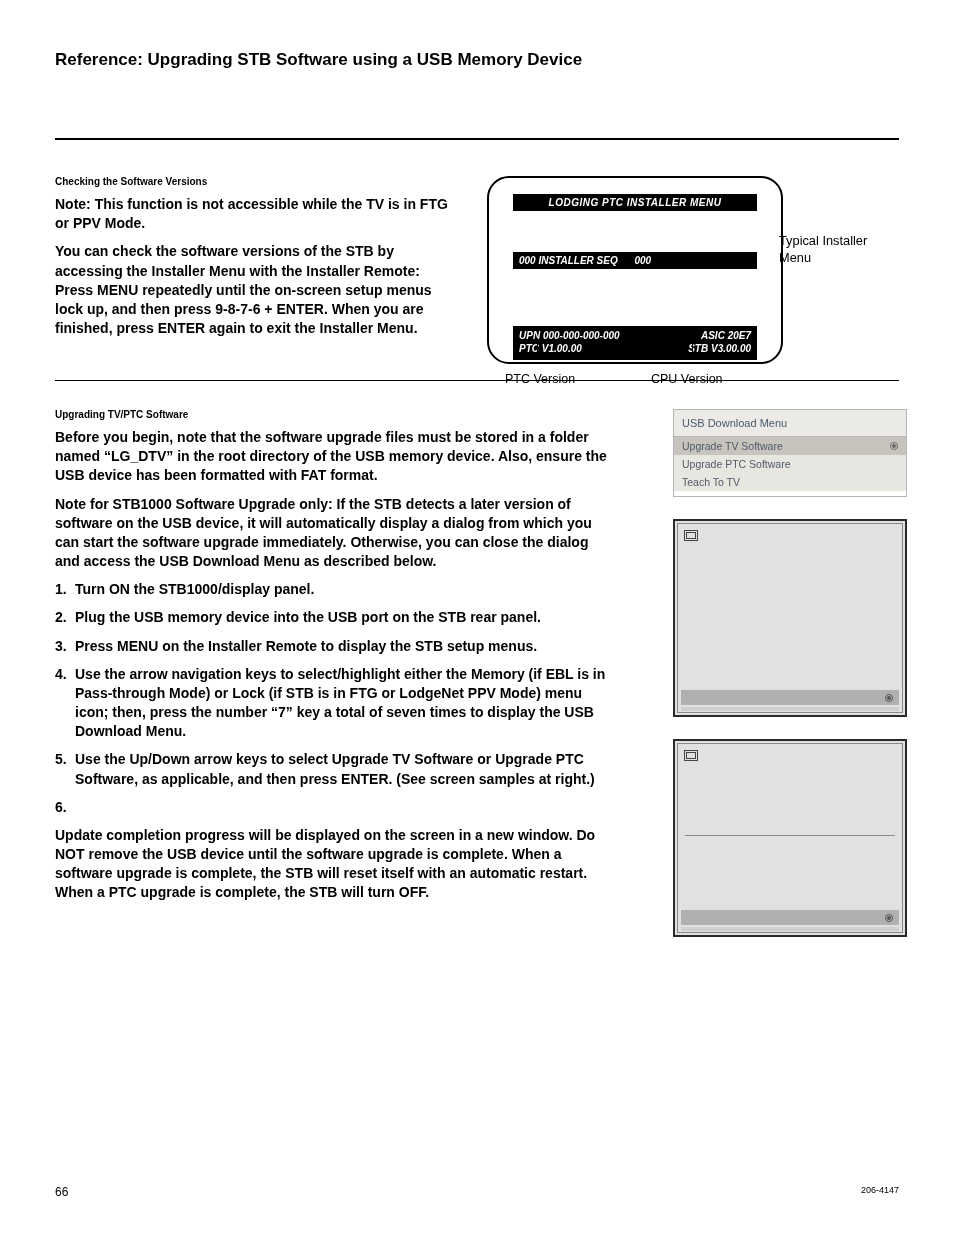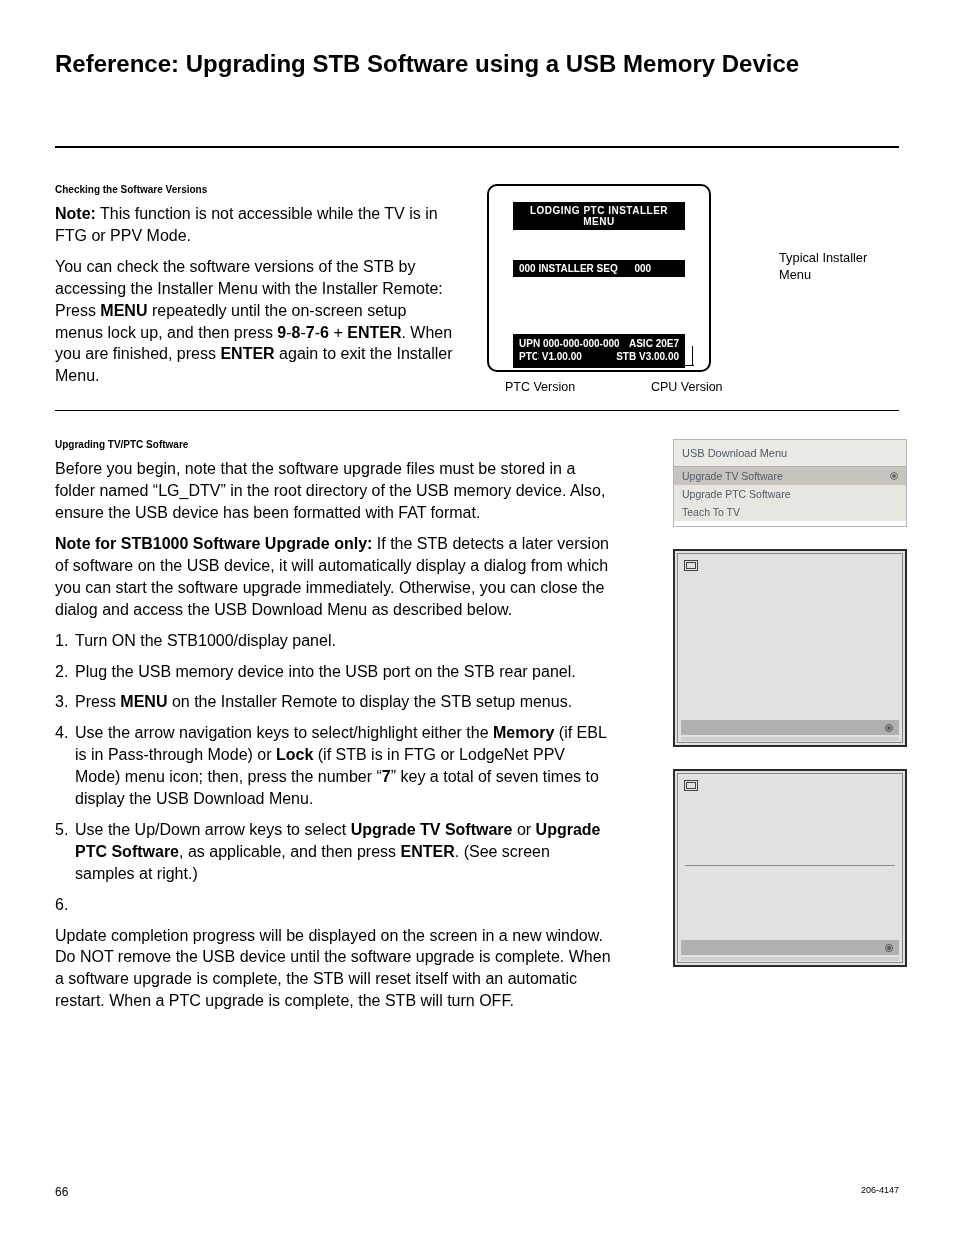--- a/index.html
+++ b/index.html
@@ -5,52 +5,52 @@
     * { margin: 0; padding: 0; box-sizing: border-box; }
     body {
       font-family: Arial, Helvetica, sans-serif;
       background: #fff;
       color: #000;
       width: 954px;
       height: 1235px;
       position: relative;
       padding: 50px 55px 40px 55px;
     }
-    h1 { font-size: 24px; font-weight: bold; margin-bottom: 68px; }
+    h1 { font-size: 17px; font-weight: bold; margin-bottom: 68px; }
     .rule { border: none; border-top: 2px solid #000; margin-bottom: 36px; }
     .thin-rule { border: none; border-top: 1px solid #000; margin: 14px 0 28px; }
     h2 { font-size: 10px; font-weight: bold; margin-bottom: 8px; }
-    p, li { font-size: 16px; line-height: 1.37; margin-bottom: 9px; }
+    p, li { font-size: 14px; line-height: 1.37; margin-bottom: 9px; font-weight: bold; }
     ol { list-style: none; }
 
     .row { display: flex; gap: 28px; }
     .col-left { flex: 0 0 398px; }
     .col-right { flex: 1; position: relative; }
 
     .upgrade-left { flex: 0 0 556px; }
     .upgrade-right { flex: 0 0 236px; margin-left: 34px; }
 
     
     .installer-wrap { position: relative; width: 260px; height: 190px; margin-left: 6px; }
-    .installer-svg { border: 2px solid #000; border-radius: 10px; width: 224px; height: 188px; background: #fff; position: relative; }
+    .installer-svg { border: 2px solid #000; border-radius: 22px; width: 296px; height: 188px; background: #fff; position: relative; font-style: italic; }
     .blackbox {
       position: absolute; background: #000; color: #fff; font-family: Arial, sans-serif; font-weight: bold;
       font-size: 10px; left: 24px; right: 24px; padding: 3px 6px;
     }
     .bb-title { top: 16px; text-align: center; letter-spacing: 0.5px; }
     .bb-mid { top: 74px; }
     .bb-bot { top: 148px; line-height: 1.25; padding: 4px 6px 5px; }
     .bb-bot .l { display: flex; justify-content: space-between; }
     .ptc-tick { position: absolute; left: 50px; top: 162px; width: 1px; height: 20px; background: #000; }
     .ptc-tick2 { position: absolute; left: 50px; top: 181px; width: 22px; height: 1px; background: #000; }
     .cpu-tick { position: absolute; left: 205px; top: 162px; width: 1px; height: 20px; background: #000; }
     .cpu-tick2 { position: absolute; left: 185px; top: 181px; width: 22px; height: 1px; background: #000; }
     .lbl-ptc { position: absolute; top: 196px; left: 18px; font-size: 12.5px; }
     .lbl-cpu { position: absolute; top: 196px; left: 164px; font-size: 12.5px; }
-    .lbl-typical { position: absolute; top: 66px; left: 292px; width: 120px; font-size: 12.8px; line-height: 1.3; }
+    .lbl-typical { position: absolute; top: 57px; left: 292px; width: 120px; font-size: 12.8px; line-height: 1.3; }
 
     
     .usb-menu {
       border: 1px solid #b5b5b5; width: 234px; height: 88px; position: relative;
     }
     .usb-header { background: #eceae6; color: #4d5a6b; font-size: 11px; padding: 7px 8px; }
     .usb-body { border-top: 1px solid #b5b5b5; background: #e8e6e0; font-size: 10.5px; color: #515a66; }
     .usb-row { padding: 3px 8px; display: flex; justify-content: space-between; align-items: center; }
     .usb-row.sel { background: #c6c4bd; }
     .radio { width: 8px; height: 8px; border: 1px solid #6a6a6a; border-radius: 50%; display: inline-flex; align-items: center; justify-content: center; }

